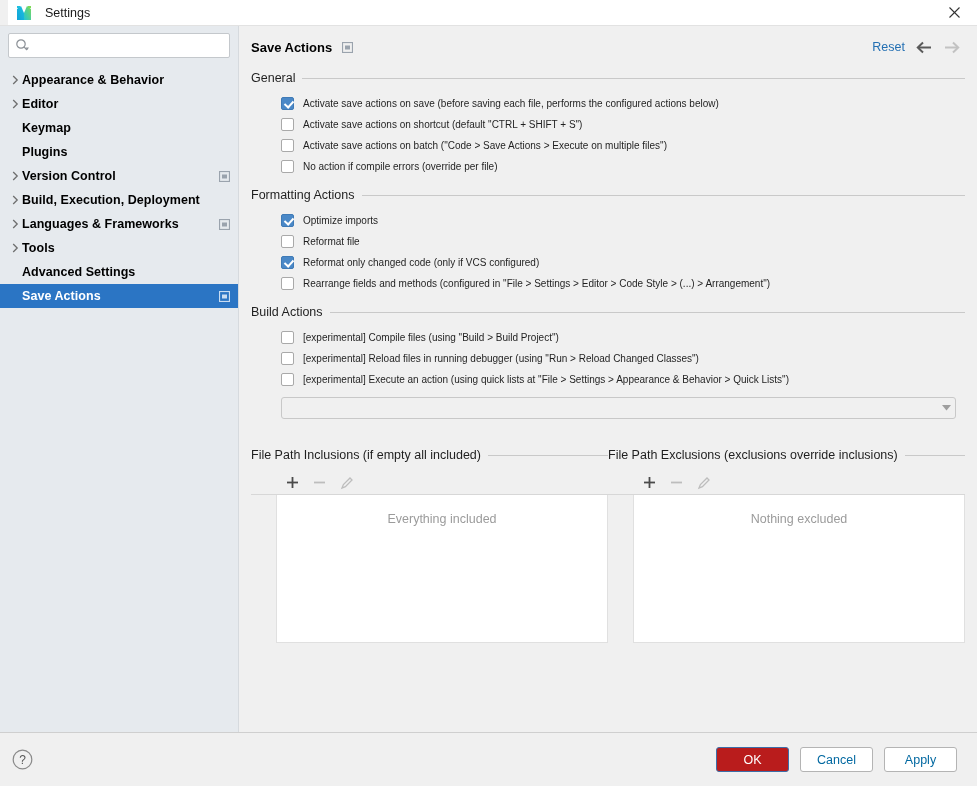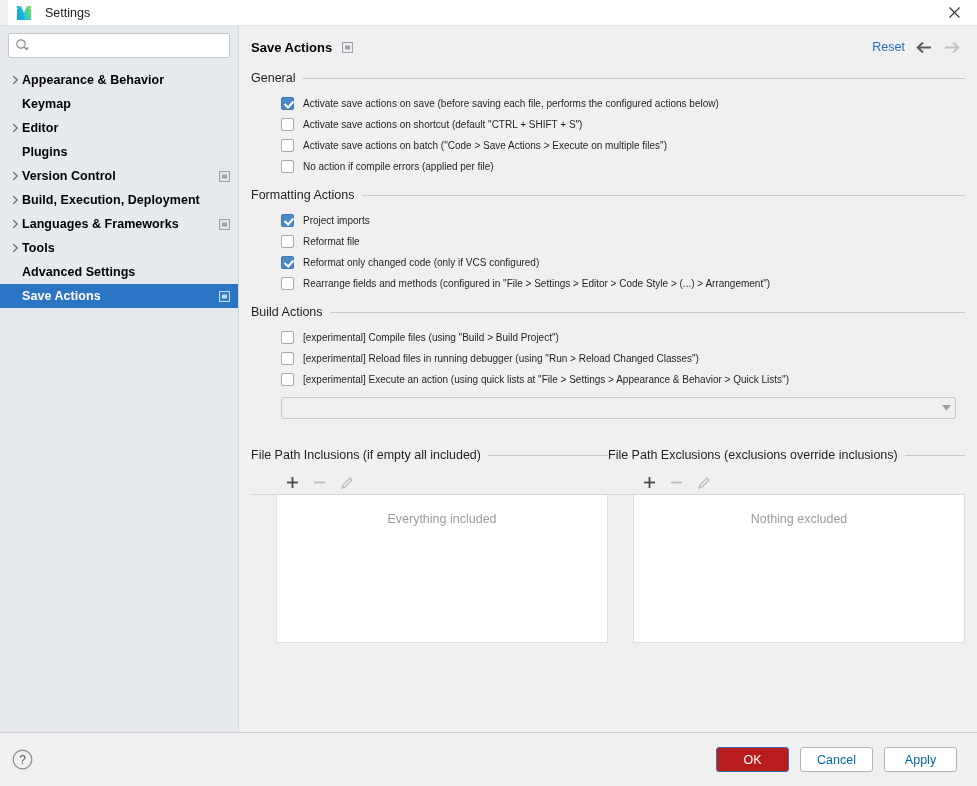--- a/index.html
+++ b/index.html
@@ -326,30 +326,30 @@
 
       <div class="tree-item">
             <span class="tree-arrow">
               <svg width="7" height="10" viewBox="0 0 7 10">
                 <polyline points="1.2,1 5.2,5 1.2,9" fill="none" stroke="#6e6e6e" stroke-width="1.3"></polyline>
               </svg>
             </span>
             <span class="tree-label">Appearance &amp; Behavior</span>
           </div>
           <div class="tree-item">
-            <span class="tree-arrow"></span>
-            <span class="tree-label">Keymap</span>
-          </div>
-          <div class="tree-item">
             <span class="tree-arrow">
               <svg width="7" height="10" viewBox="0 0 7 10">
                 <polyline points="1.2,1 5.2,5 1.2,9" fill="none" stroke="#6e6e6e" stroke-width="1.3"></polyline>
               </svg>
             </span>
             <span class="tree-label">Editor</span>
+          </div>
+          <div class="tree-item">
+            <span class="tree-arrow"></span>
+            <span class="tree-label">Keymap</span>
           </div>
           <div class="tree-item">
             <span class="tree-arrow"></span>
             <span class="tree-label">Plugins</span>
           </div>
           <div class="tree-item">
             <span class="tree-arrow">
               <svg width="7" height="10" viewBox="0 0 7 10">
                 <polyline points="1.2,1 5.2,5 1.2,9" fill="none" stroke="#6e6e6e" stroke-width="1.3"></polyline>
               </svg>
@@ -449,33 +449,33 @@
               <div class="cbrow">
                 <span class="cbox"></span>
                 <span class="cblabel">Activate save actions on shortcut (default "CTRL + SHIFT + S")</span>
               </div>
               <div class="cbrow">
                 <span class="cbox"></span>
                 <span class="cblabel">Activate save actions on batch ("Code &gt; Save Actions &gt; Execute on multiple files")</span>
               </div>
               <div class="cbrow">
                 <span class="cbox"></span>
-                <span class="cblabel">No action if compile errors (applied per file)</span>
+                <span class="cblabel">No action if compile errors (override per file)</span>
               </div>
             </div>
           </div>
           <div class="section">
             <div class="section-head">
               <span class="sec-title">Formatting Actions</span>
               <span class="sec-rule"></span>
             </div>
             <div class="section-body">
               <div class="cbrow">
                 <span class="cbox checked"></span>
-                <span class="cblabel">Project imports</span>
+                <span class="cblabel">Optimize imports</span>
               </div>
               <div class="cbrow">
                 <span class="cbox"></span>
                 <span class="cblabel">Reformat file</span>
               </div>
               <div class="cbrow">
                 <span class="cbox checked"></span>
                 <span class="cblabel">Reformat only changed code (only if VCS configured)</span>
               </div>
               <div class="cbrow">

